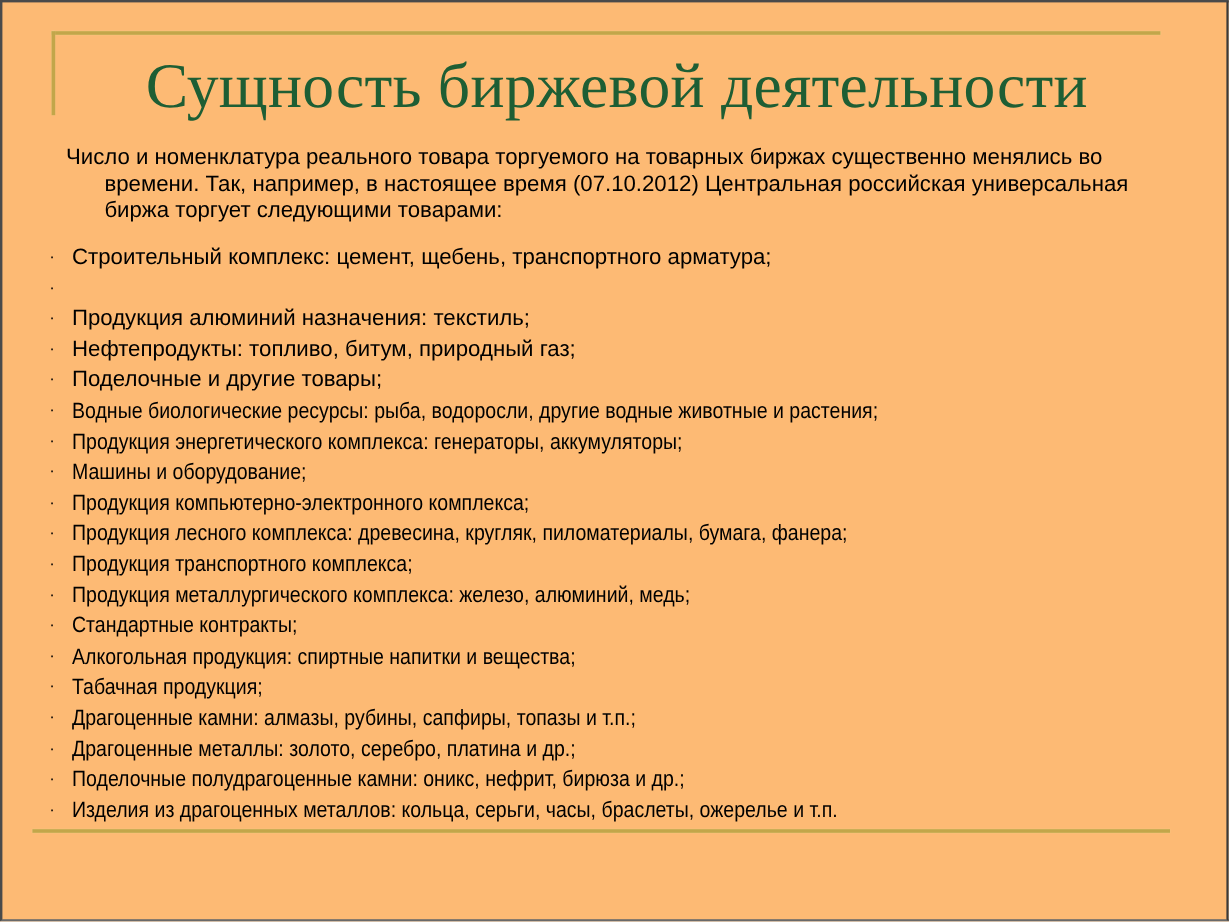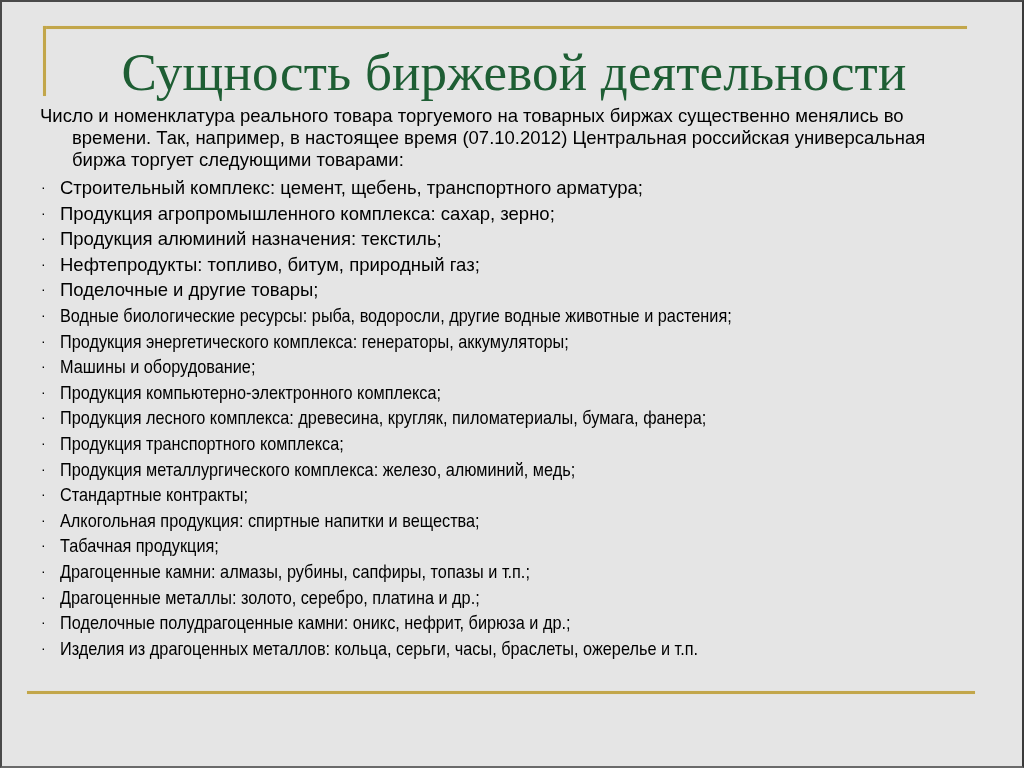--- a/index.html
+++ b/index.html
@@ -15,21 +15,21 @@
   }
   .slide {
     position: absolute;
     left: 0; top: 0;
     width: 1020px;
     height: 764px;
     border-left: 2px solid #4a4a4a;
     border-top: 2px solid #4a4a4a;
     border-right: 2px solid #3a3a3a;
     border-bottom: 2px solid #6a6a6a;
-    background: #e5e5e5;
+    background: #fdba74;
   }
   .gold-top {
     position: absolute;
     left: 41px; top: 24px;
     width: 924px; height: 3px;
     background: #c2a64a;
     box-shadow: 0 0 1px #e8d898;
   }
   .gold-left {
     position: absolute;
@@ -58,21 +58,21 @@
   }
   .body {
     position: absolute;
     left: 38px; top: 103px;
     width: 960px;
     font-family: "Liberation Sans", "DejaVu Sans", sans-serif;
     font-size: 18.5px;
     color: #000000;
   }
   .intro {
-    margin: 0;
+    margin: 15px;
     padding-left: 32px;
     text-indent: -32px;
     line-height: 22px;
     width: 900px;
   }
   ul.items {
     list-style: none;
     margin: 4px 0 0 0;
     padding: 0;
   }
@@ -102,21 +102,21 @@
 <div class="slide">
   <div class="gold-top"></div>
   <div class="gold-left"></div>
 
   <div class="title">Сущность биржевой деятельности</div>
 
   <div class="body">
     <p class="intro">Число и номенклатура реального товара торгуемого на товарных биржах существенно менялись во времени. Так, например, в настоящее время (07.10.2012) Центральная российская универсальная биржа торгует следующими товарами:</p>
     <ul class="items">
       <li><span class="bullet">·</span><span class="text">Строительный комплекс: цемент, щебень, транспортного арматура;</span></li>
-      <li><span class="bullet">·</span><span class="text">Продукция агропромышленного комплекса: сахар, зерно;</span></li>
+      <li><span class="bullet">·</span></li>
       <li><span class="bullet">·</span><span class="text">Продукция алюминий назначения: текстиль;</span></li>
       <li><span class="bullet">·</span><span class="text">Нефтепродукты: топливо, битум, природный газ;</span></li>
       <li><span class="bullet">·</span><span class="text">Поделочные и другие товары;</span></li>
       <li class="narrow"><span class="bullet">·</span><span class="text">Водные биологические ресурсы: рыба, водоросли, другие водные животные и растения;</span></li>
       <li class="narrow"><span class="bullet">·</span><span class="text">Продукция энергетического комплекса: генераторы, аккумуляторы;</span></li>
       <li class="narrow"><span class="bullet">·</span><span class="text">Машины и оборудование;</span></li>
       <li class="narrow"><span class="bullet">·</span><span class="text">Продукция компьютерно-электронного комплекса;</span></li>
       <li class="narrow"><span class="bullet">·</span><span class="text">Продукция лесного комплекса: древесина, кругляк, пиломатериалы, бумага, фанера;</span></li>
       <li class="narrow"><span class="bullet">·</span><span class="text">Продукция транспортного комплекса;</span></li>
       <li class="narrow"><span class="bullet">·</span><span class="text">Продукция металлургического комплекса: железо, алюминий, медь;</span></li>

